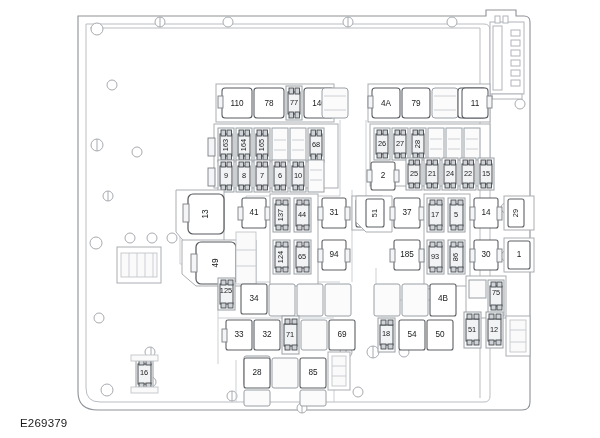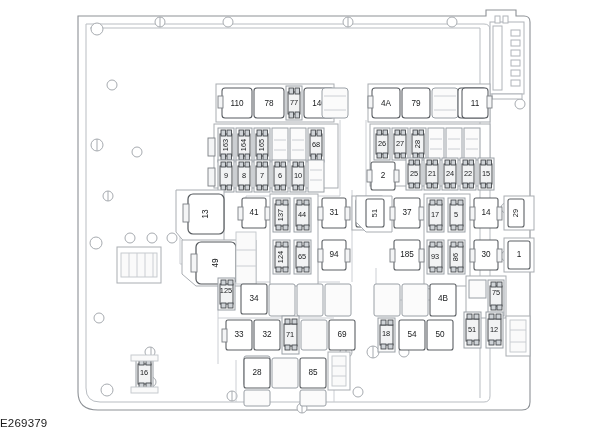--- a/index.html
+++ b/index.html
@@ -22,21 +22,21 @@
   }
   #fusebox-svg {
     position: absolute;
     left: 0; top: 0;
     width: 600px;
     height: 438px;
     display: block;
   }
   .caption {
     position: absolute;
-    left: 0;
+    left: 20px;
     top: 417px;
     font-family: "Liberation Sans", sans-serif;
     font-size: 11.5px;
     letter-spacing: 0.2px;
     color: #1a1a1a;
     white-space: nowrap;
   }
   
   .housing-outer { fill: #ffffff; stroke: #8d9196; stroke-width: 1.1; }
   .housing-inner { fill: none; stroke: #b9bdc2; stroke-width: 1; }

